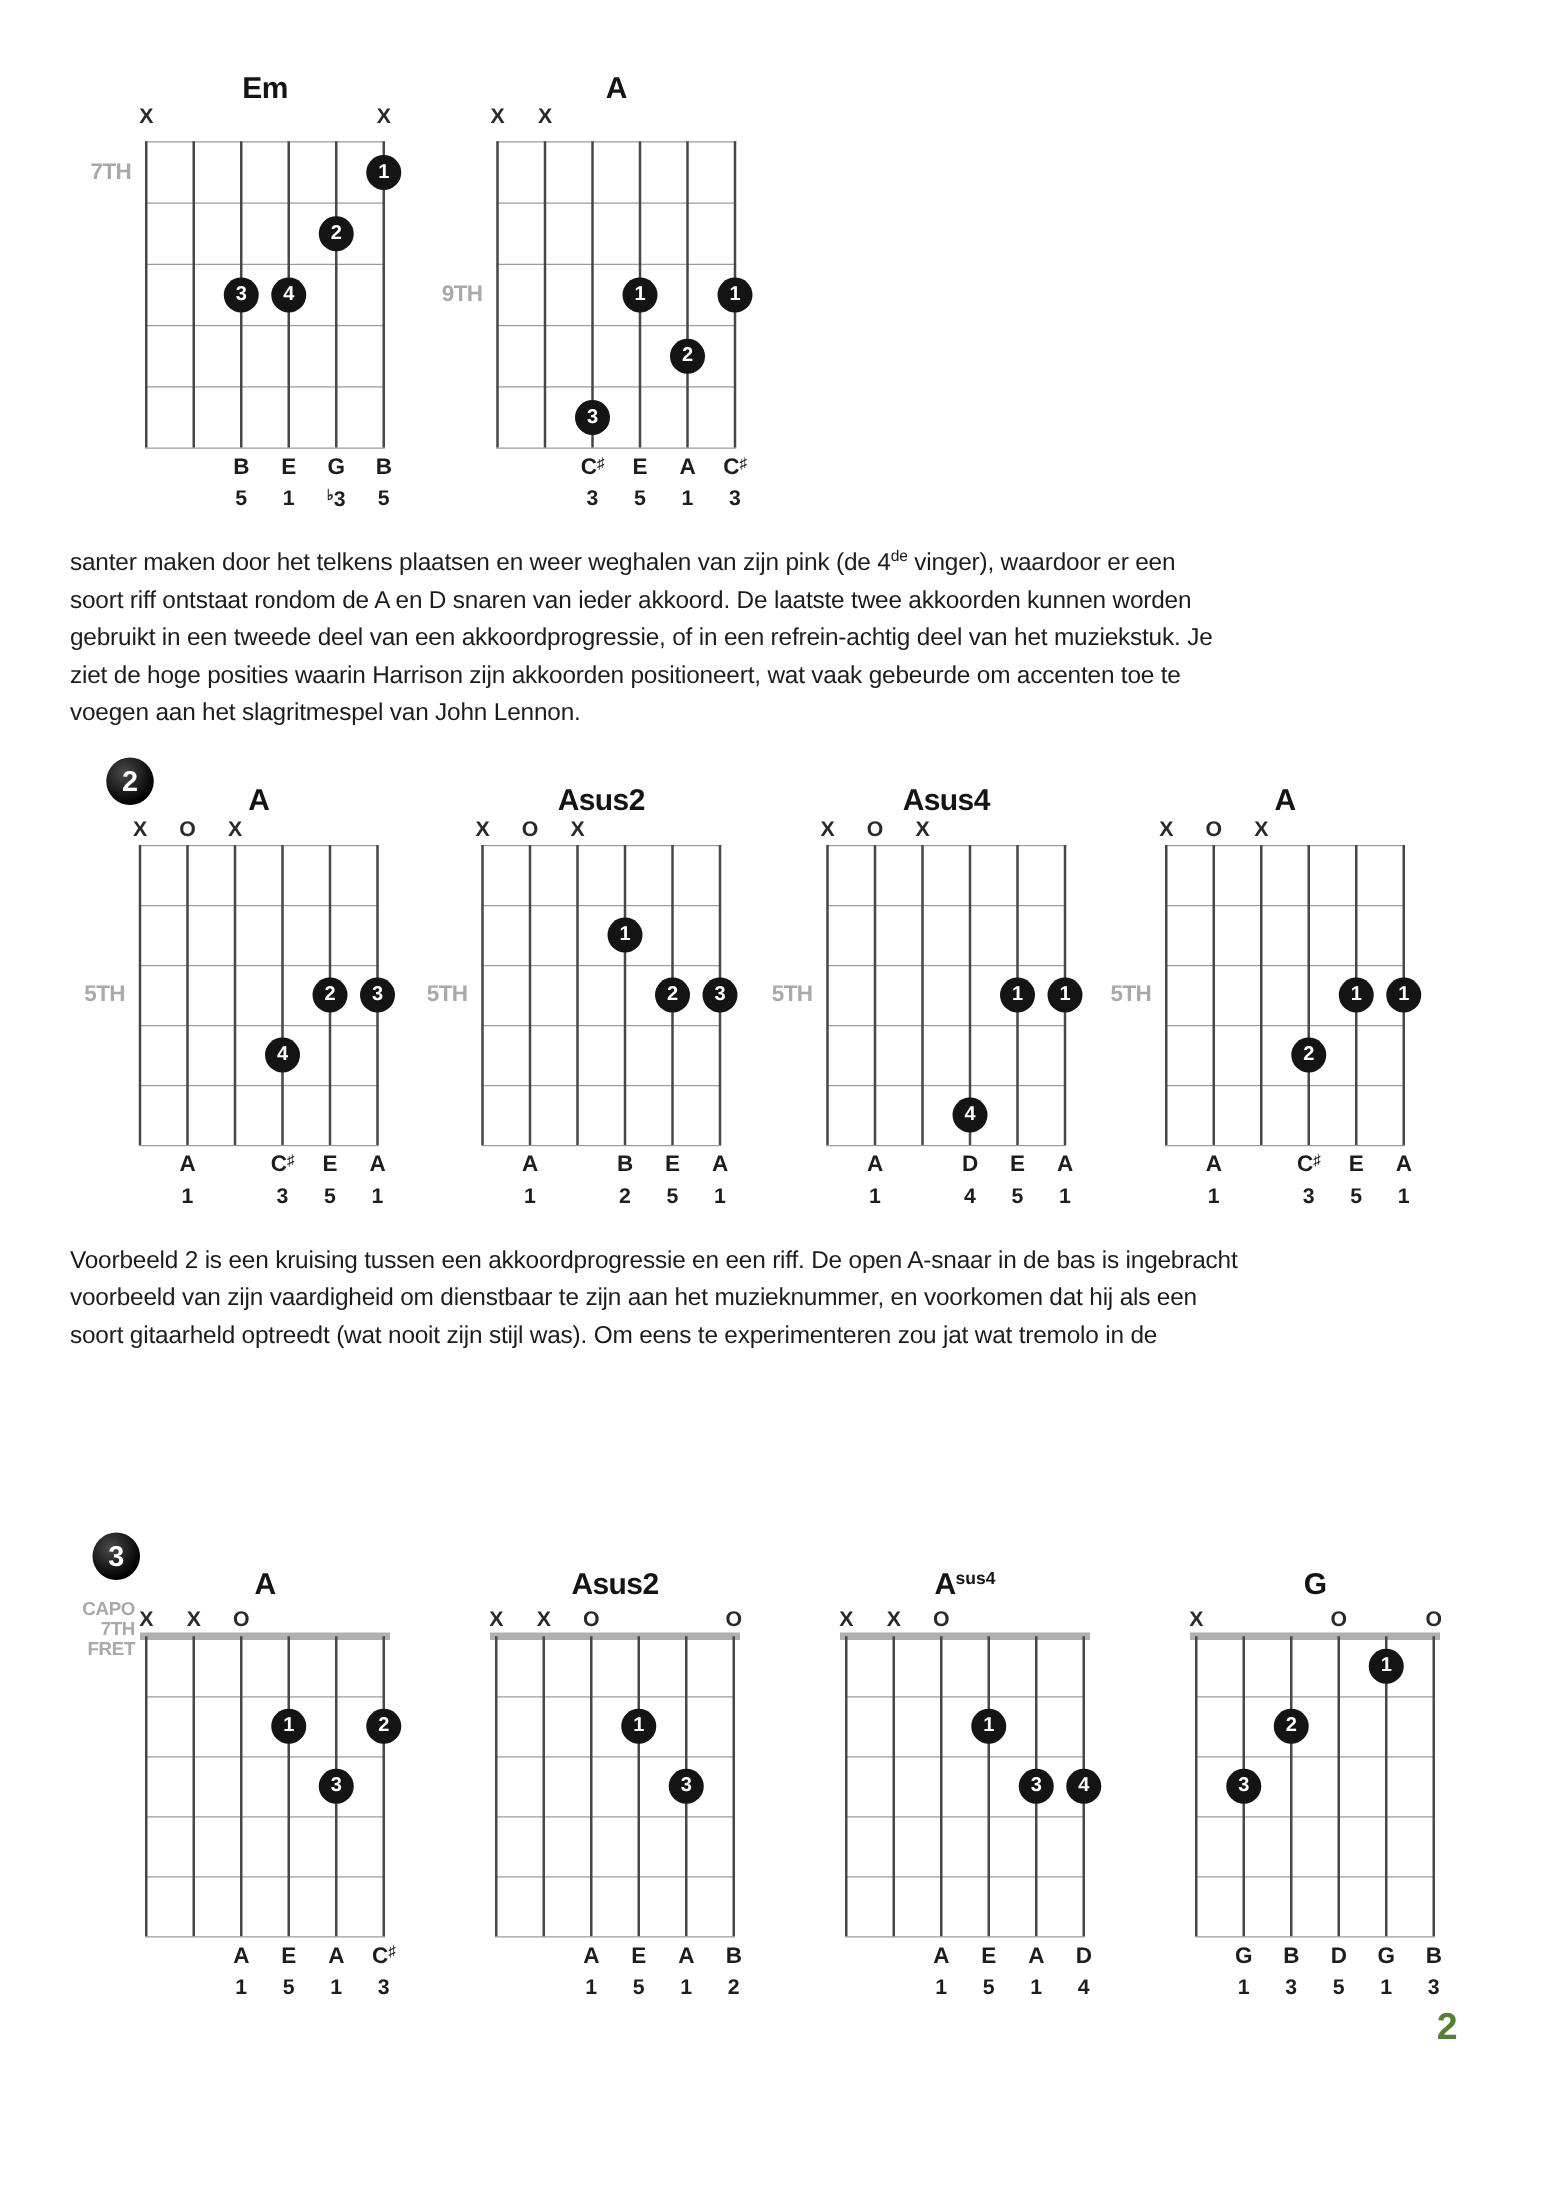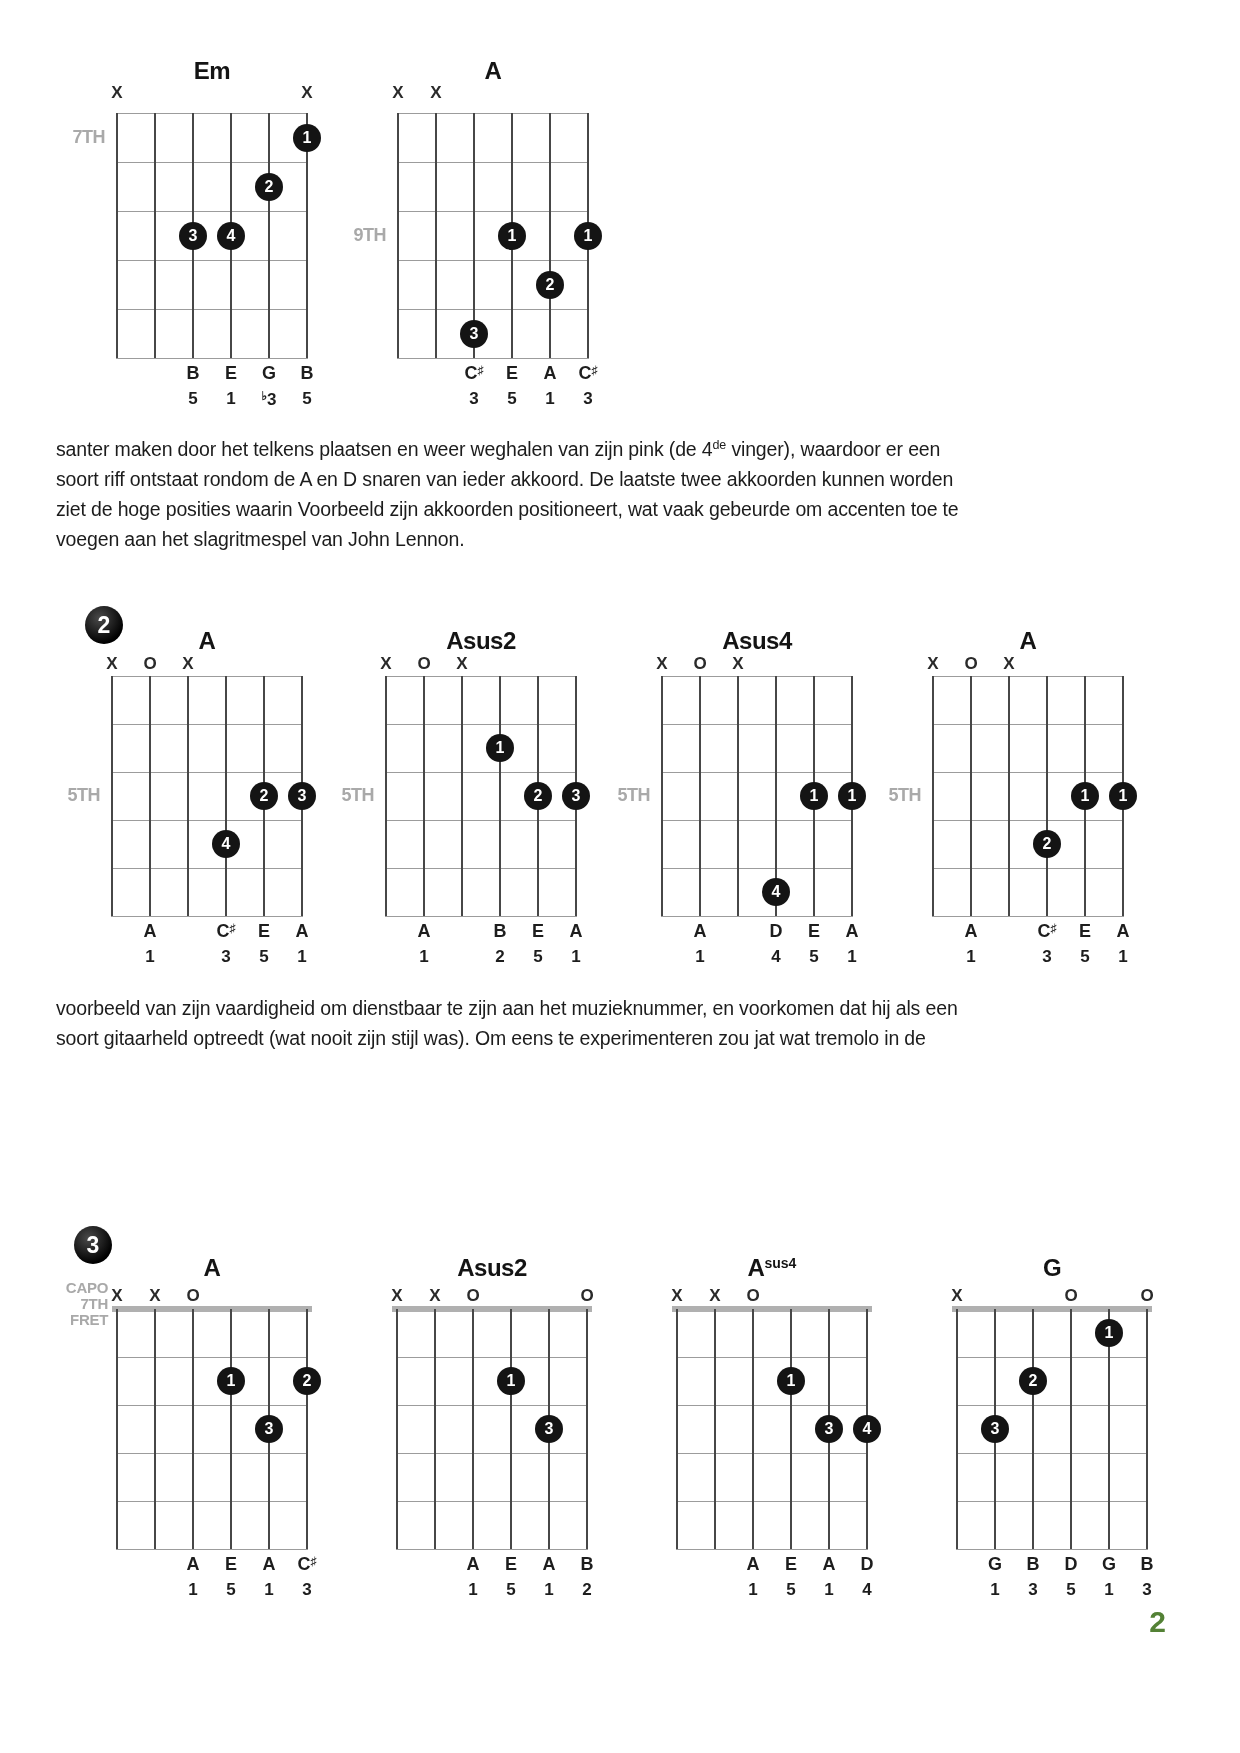--- a/index.html
+++ b/index.html
@@ -336,22 +336,24 @@
         <div class="note-name" style="left: 1053px; top: 1554px; width: 36px;">D</div>
         <div class="interval-num" style="left: 1053px; top: 1580px; width: 36px;">5</div>
         <div class="note-name" style="left: 1091px; top: 1554px; width: 36px;">G</div>
         <div class="interval-num" style="left: 1091px; top: 1580px; width: 36px;">1</div>
         <div class="note-name" style="left: 1129px; top: 1554px; width: 36px;">B</div>
         <div class="interval-num" style="left: 1129px; top: 1580px; width: 36px;">3</div>
       </div>
       <div class="para" style="left: 56px; top: 430px;">
         <div><span>santer maken door het telkens plaatsen en weer weghalen van zijn pink (de 4</span><span class="sup">de</span><span> vinger), waardoor er een</span></div>
         <div><span>soort </span><span class="i">riff</span><span> ontstaat rondom de A en D snaren van ieder akkoord. De laatste twee akkoorden kunnen worden</span></div>
-        <div><span>ziet de hoge posities waarin Voorbeeld zijn akkoorden positioneert, wat vaak gebeurde om accenten toe te</span></div>
+        <div><span>gebruikt in een tweede deel van een akkoordprogressie, of in een refrein-achtig deel van het muziekstuk. Je</span></div>
+        <div><span>ziet de hoge posities waarin Harrison zijn akkoorden positioneert, wat vaak gebeurde om accenten toe te</span></div>
         <div><span>voegen aan het slagritmespel van John Lennon.</span></div>
       </div>
       <div class="para" style="left: 56px; top: 993px;">
+        <div><span>Voorbeeld 2 is een kruising tussen een akkoordprogressie en een </span><span class="i">riff</span><span>. De open A-snaar in de bas is ingebracht</span></div>
         <div><span>voorbeeld van zijn vaardigheid om dienstbaar te zijn aan het muzieknummer, en voorkomen dat hij als een</span></div>
         <div><span>soort gitaarheld optreedt (wat nooit zijn stijl was). Om eens te experimenteren zou jat wat tremolo in de</span></div>
       </div>
     </div>
   <div class="page-num" style="color: rgb(83, 129, 53);">2</div>
 </div>
 
 </body></html>

